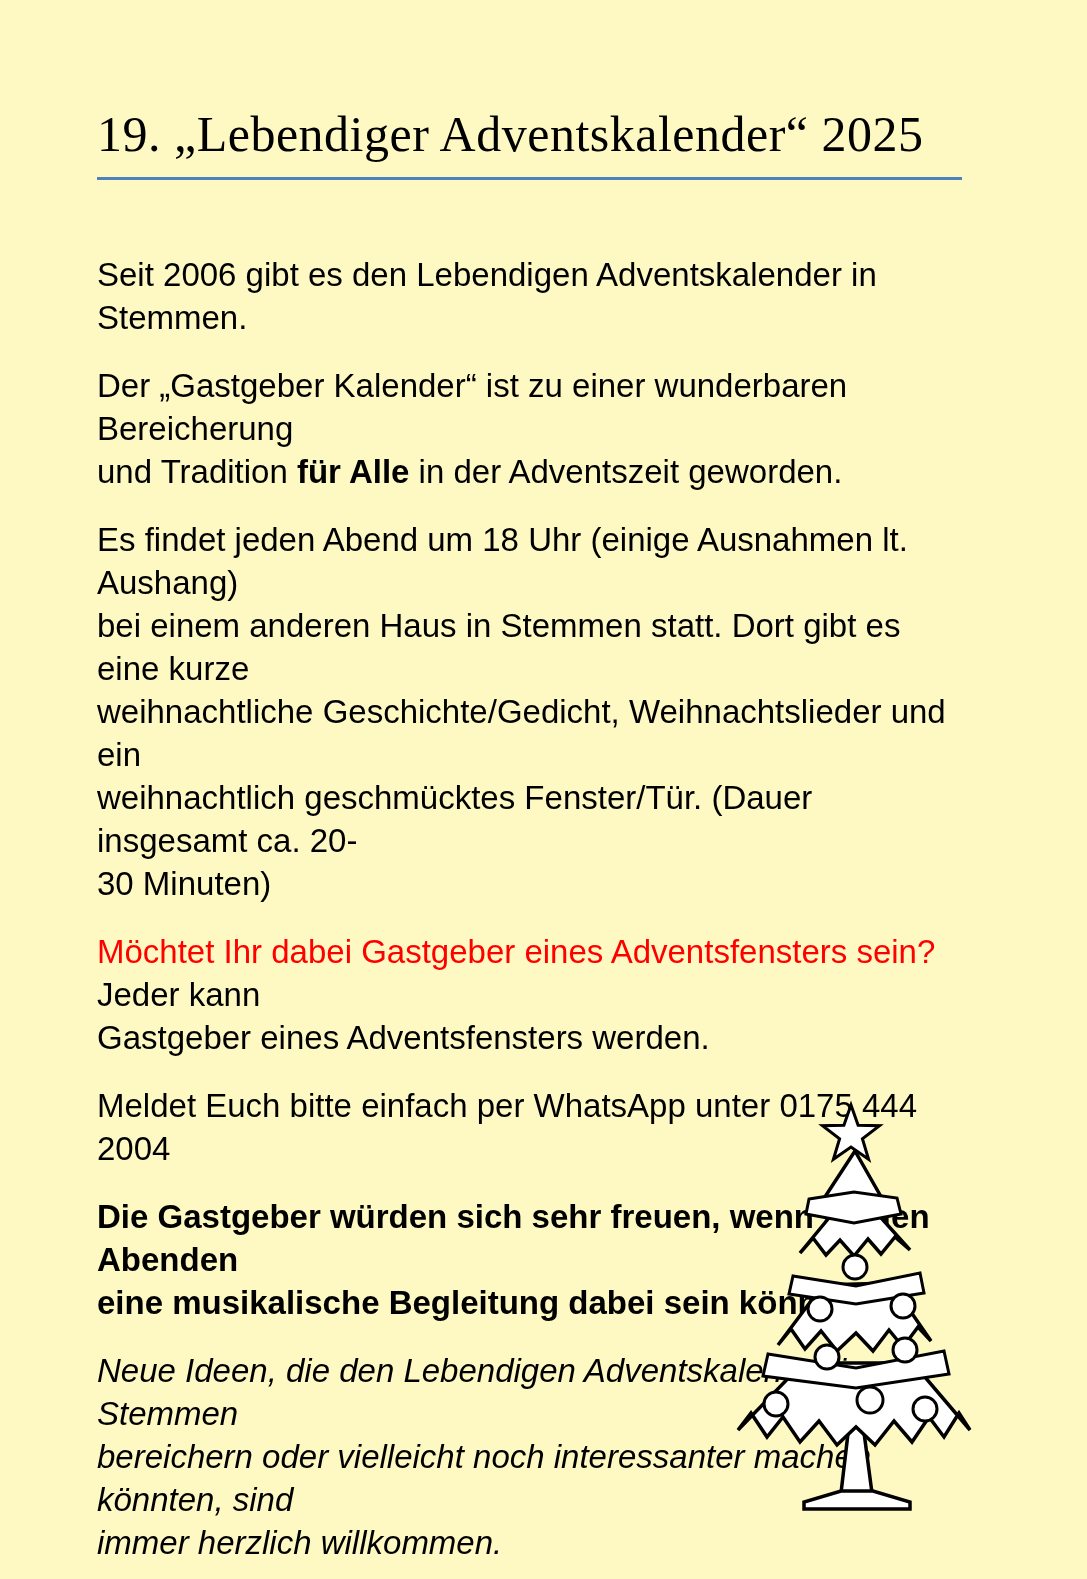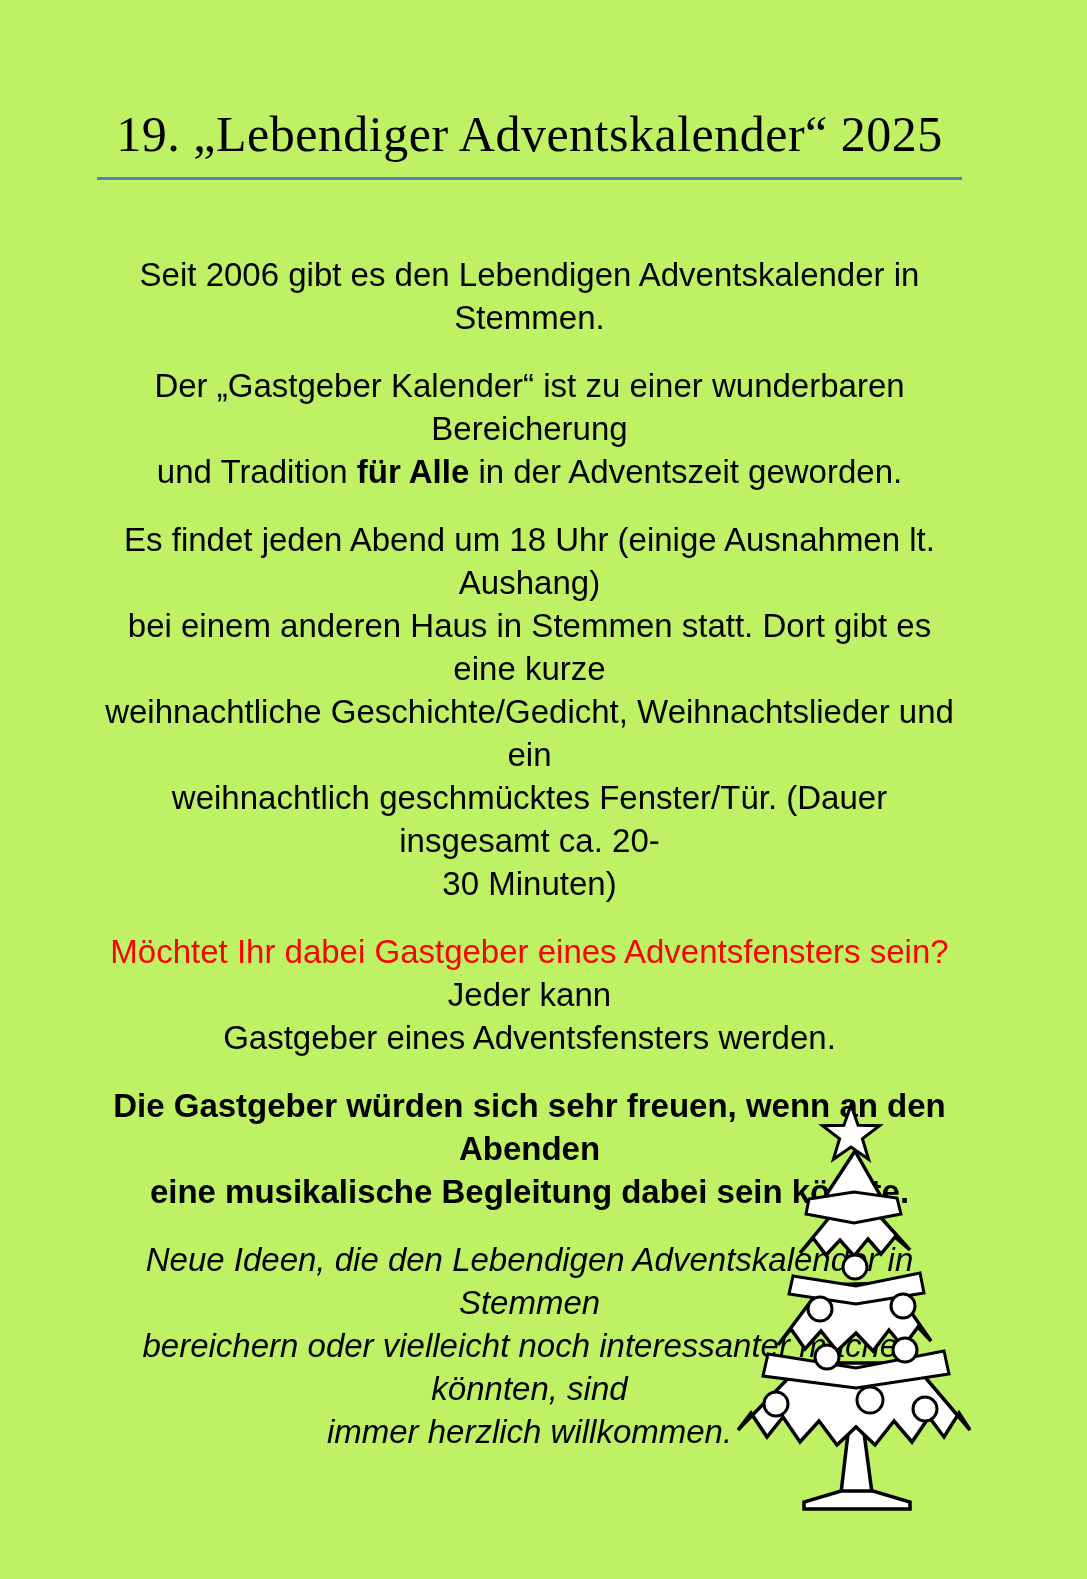--- a/index.html
+++ b/index.html
@@ -1,24 +1,23 @@
 <!DOCTYPE html>
 <html><head>
 <meta charset="utf-8">
 <style>
   html, body { margin: 0; padding: 0; background: #ffffff; }
   .page {
     position: relative;
     width: 1087px;
     height: 1579px;
-    background: #bef264;
+    background: #fef9c3;
     color: #000000;
     font-family: "Liberation Sans", sans-serif;
     overflow: hidden;
-    text-align: center;
   }
   .content {
     position: absolute;
     left: 97px;
     top: 105px;
     width: 865px;
   }
   h1.title {
     font-family: "Liberation Serif", serif;
     font-weight: normal;
@@ -66,20 +65,21 @@
     <p class="para mb28"><span>Der „Gastgeber Kalender“ ist zu einer wunderbaren Bereicherung</span><br><span>und Tradition </span><b class="bold">für Alle</b><span> in der Adventszeit geworden.</span></p>
 
     <p class="para pre mb28">Es findet jeden Abend um 18 Uhr (einige Ausnahmen lt. Aushang)
 bei einem anderen Haus in Stemmen statt. Dort gibt es eine kurze
 weihnachtliche Geschichte/Gedicht, Weihnachtslieder und ein
 weihnachtlich geschmücktes Fenster/Tür. (Dauer insgesamt ca. 20-
 30 Minuten)</p>
 
     <p class="para mb26"><span class="red">Möchtet Ihr dabei Gastgeber eines Adventsfensters sein?</span><span> Jeder kann</span><br><span>Gastgeber eines Adventsfensters werden.</span></p>
 
+    <p class="para mb65">Meldet Euch bitte einfach per WhatsApp unter 0175 444 2004</p>
 
     <p class="para pre bold mb19">Die Gastgeber würden sich sehr freuen, wenn an den Abenden
 eine musikalische Begleitung dabei sein könnte.</p>
 
     <p class="para pre mb31">Neue Ideen, die den Lebendigen Adventskalender in Stemmen
 bereichern oder vielleicht noch interessanter machen könnten, sind
 immer herzlich willkommen.</p>
 
 
 

